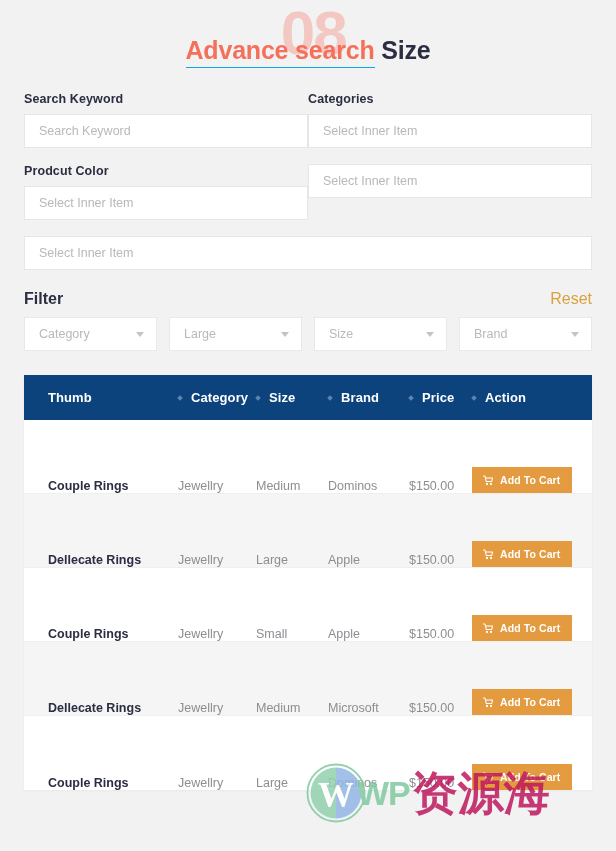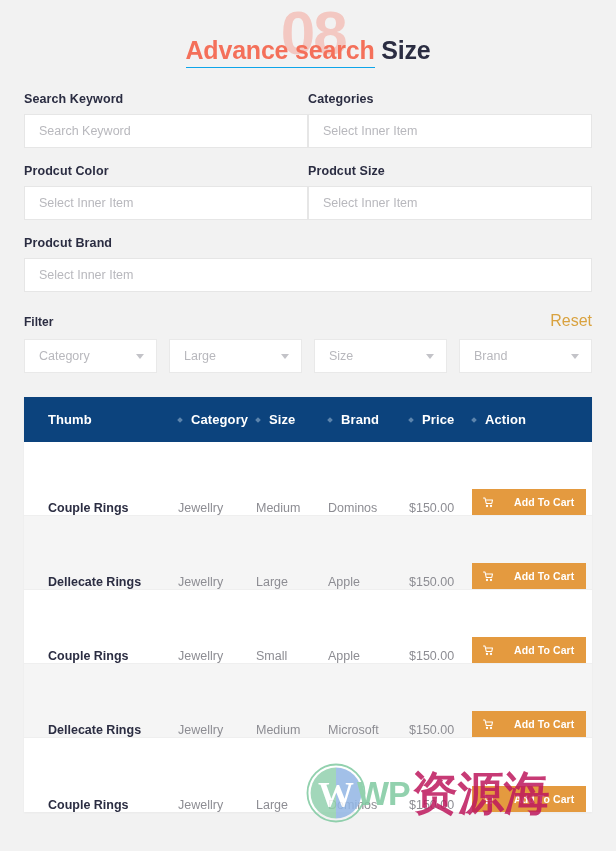--- a/index.html
+++ b/index.html
@@ -75,21 +75,21 @@
   }
 
   
   .filter-head {
     display: flex;
     justify-content: space-between;
     align-items: baseline;
     margin-top: 4px;
     margin-bottom: 9px;
   }
-  .filter-title { font-size: 12px; font-weight: 700; color: #2b2d42; }
+  .filter-title { font-size: 16px; font-weight: 700; color: #2b2d42; }
   .filter-reset { font-size: 16px; color: #d9a23f; cursor: pointer; }
   .filter-row { display: flex; gap: 12px; }
   .select-box {
     flex: 1;
     height: 34px;
     background: #fff;
     border: 1px solid #e9e9e9;
     display: flex;
     align-items: center;
     justify-content: space-between;
@@ -148,21 +148,21 @@
     background: #fff;
   }
   .trow.alt { background: #f5f5f5; }
   .trow:last-child { border-bottom: none; }
   .td { font-size: 12.5px; color: #8d8d93; }
   .td.name { font-size: 12.5px; font-weight: 700; color: #2b2d42; }
 
   .cart-btn {
     display: inline-flex;
     align-items: center;
-    gap: 20px;
+    gap: 6px;
     background: #e49a3f;
     color: #fff;
     font-size: 10.5px;
     font-weight: 700;
     border: none;
     padding: 7px 12px 7px 10px;
     cursor: pointer;
     letter-spacing: .1px;
     white-space: nowrap;
   }
@@ -222,28 +222,26 @@
         <div class="field-box">Select Inner Item</div>
       </div>
     </div>
 
     <div class="row">
       <div class="col">
         <span class="field-label">Prodcut Color</span>
         <div class="field-box">Select Inner Item</div>
       </div>
       <div class="col">
-        <span class="field-label">Prodcut Size</span>
         <div class="field-box">Select Inner Item</div>
       </div>
     </div>
 
     <div class="row">
       <div class="col full">
-        <span class="field-label">Prodcut Brand</span>
         <div class="field-box">Select Inner Item</div>
       </div>
     </div>
 
     <div class="filter-head">
       <span class="filter-title">Filter</span>
       <span class="filter-reset">Reset</span>
     </div>
 
     <div class="filter-row">

